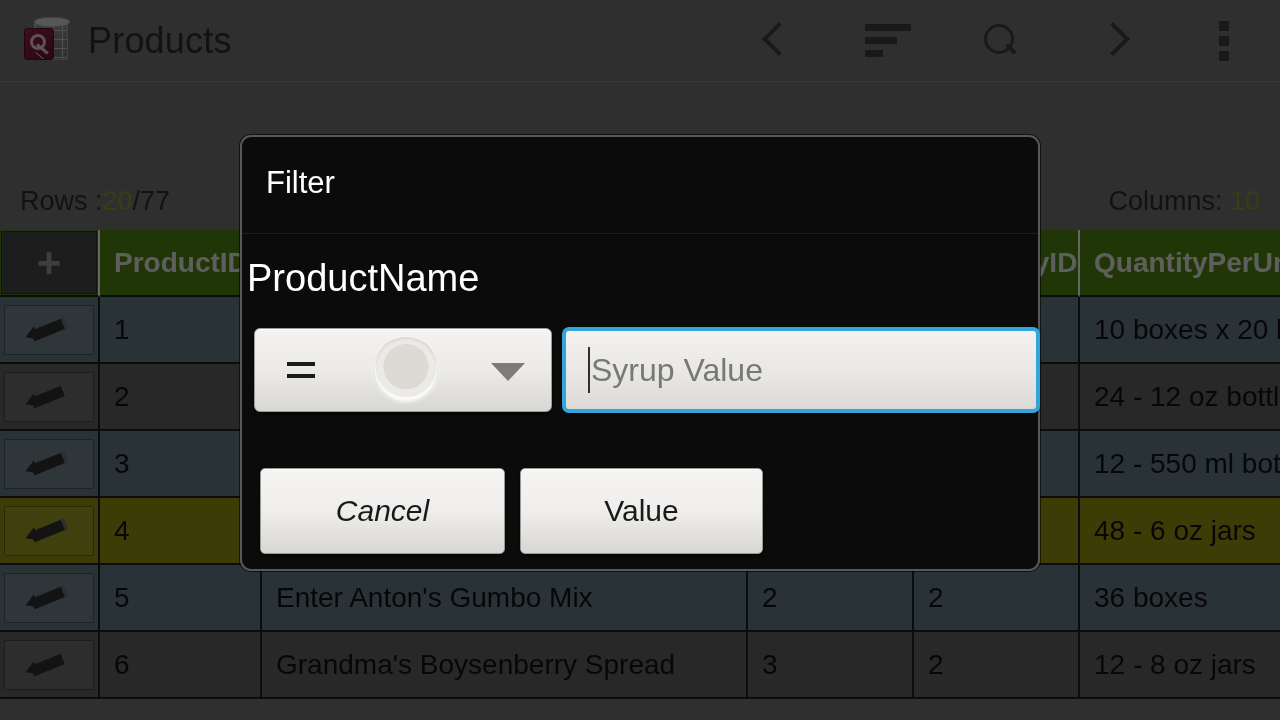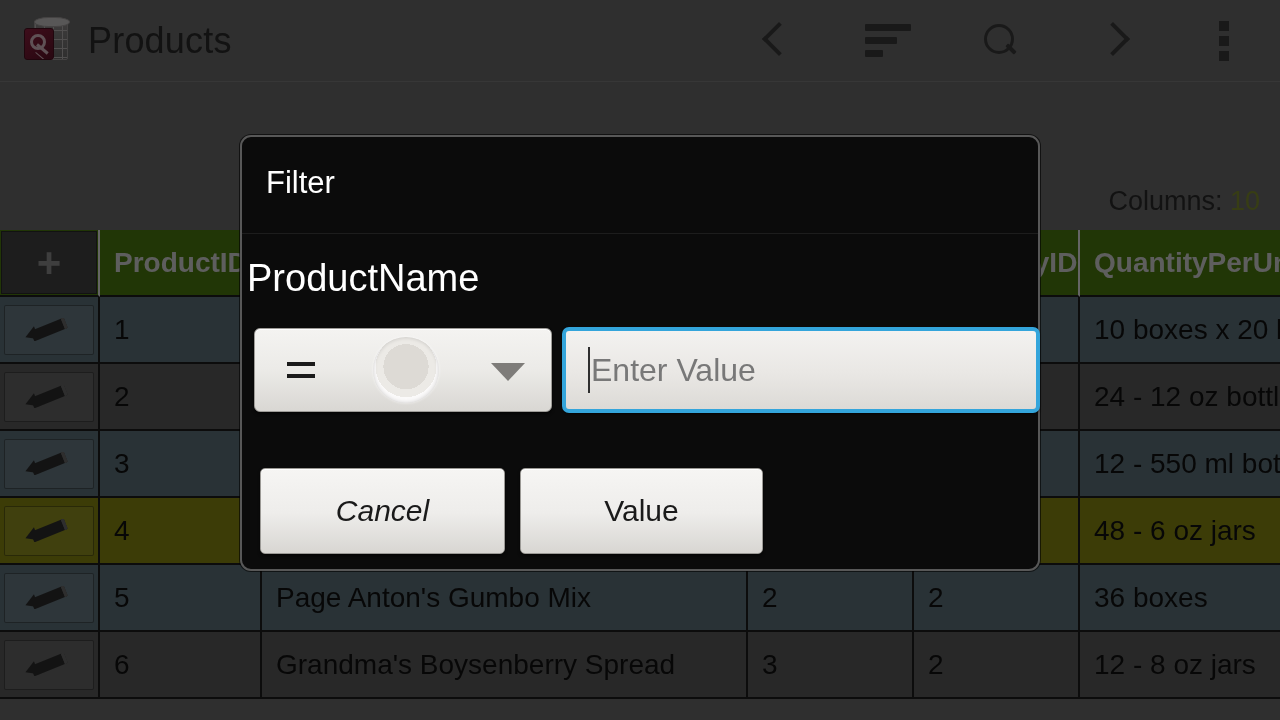--- a/index.html
+++ b/index.html
@@ -248,20 +248,23 @@
               <i></i>
               <i></i>
               <i></i>
             </span>
         </div>
       </div>
     </div>
 
     <div class="statusbar">
       <div class="status-row">
+        <div>
+          <span>Rows :</span><span class="accent">20</span><span>/77</span>
+        </div>
         <div class="mid">Page: 1/4</div>
         <div class="right">
           <span>Columns: </span><span class="accent">10</span>
         </div>
       </div>
     </div>
 
     <div class="table">
       <div class="trow header">
         <div class="cell c-edit">
@@ -322,21 +325,21 @@
             <div class="cell c-cat">2</div>
             <div class="cell c-qty">48 - 6 oz jars</div>
           </div>
           <div class="trow row-blue">
             <div class="cell c-edit">
               <span class="editbtn">
                 <span class="pencil"></span>
               </span>
             </div>
             <div class="cell c-id">5</div>
-            <div class="cell c-name">Page Anton's Gumbo Mix</div>
+            <div class="cell c-name">Enter Anton's Gumbo Mix</div>
             <div class="cell c-sup">2</div>
             <div class="cell c-cat">2</div>
             <div class="cell c-qty">36 boxes</div>
           </div>
           <div class="trow row-gray">
             <div class="cell c-edit">
               <span class="editbtn">
                 <span class="pencil"></span>
               </span>
             </div>
@@ -358,20 +361,20 @@
     <div class="dlg-sub">ProductName</div>
 
     <div class="spinner">
       <span class="eq"></span>
       <span class="ripple"></span>
       <span class="caret"></span>
     </div>
 
     <div class="valuebox">
       <span class="caret-bar"></span>
-      <span class="ph">Enter Value</span>
+      <span class="ph">Syrup Value</span>
     </div>
 
     <div class="dbtn cancel">Cancel</div>
     <div class="dbtn search">Value</div>
   </div>
 
 </div>
 
 </body></html>

